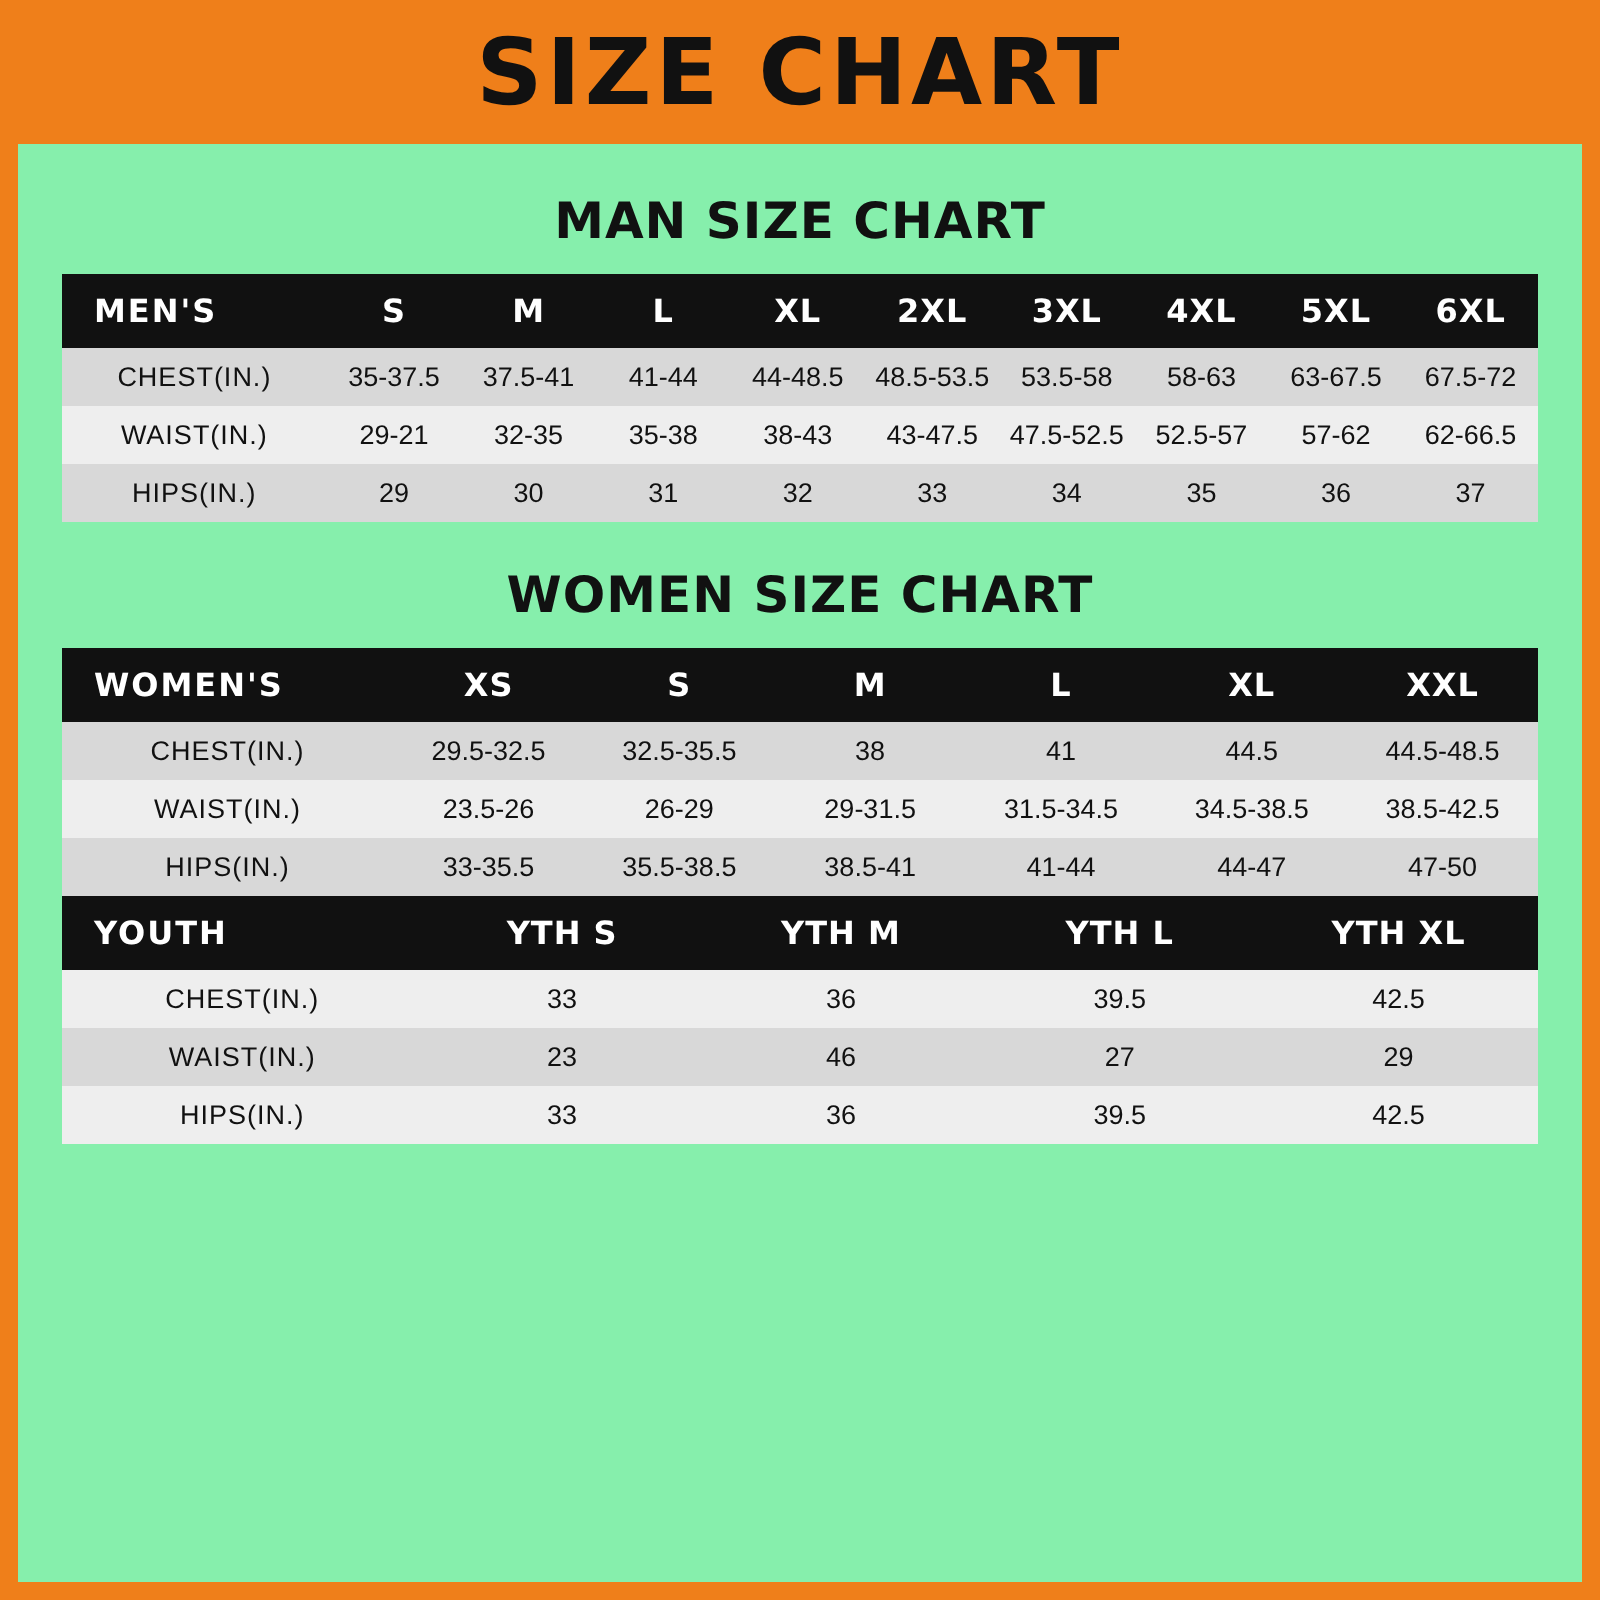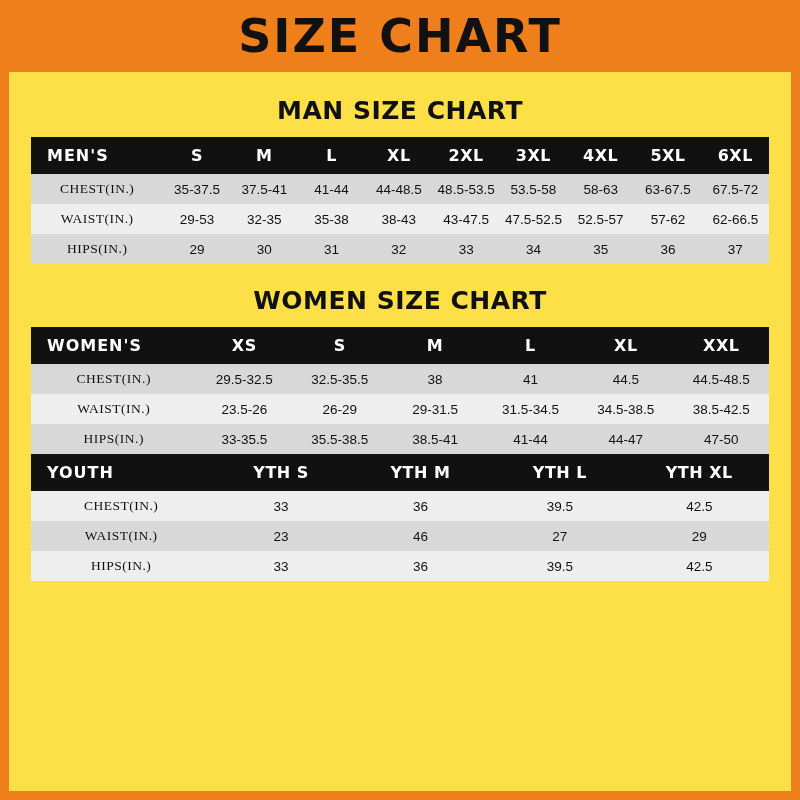--- a/index.html
+++ b/index.html
@@ -11,21 +11,21 @@
     height: 800px;
     background: #ffffff;
     font-family: "Liberation Sans", sans-serif;
     overflow: hidden;
   }
   .page {
     position: relative;
     width: 800px;
     height: 800px;
     box-sizing: border-box;
-    background: #fde047;
+    background: #86efac;
     border-left: 9px solid #ef7f1a;
     border-right: 9px solid #ef7f1a;
     border-bottom: 9px solid #ef7f1a;
   }
   .header-band {
     height: 72px;
     background: #ef7f1a;
     display: flex;
     align-items: center;
     justify-content: center;
@@ -81,21 +81,20 @@
     font-size: 13.5px;
     color: #111111;
     text-align: center;
     padding: 7px 2px;
   }
   table.size-table tbody td.rowlabel {
     text-align: center;
     font-size: 13.5px;
     letter-spacing: 0.5px;
     color: #111111;
-    font-family: Liberation Serif, serif;
   }
   table.size-table tbody tr.odd td { background: #d8d8d8; }
   table.size-table tbody tr.even td { background: #eeeeee; }
 
   
   .men-col-0 { width: 15.5%; }
   .women-col-0 { width: 20%; }
   .youth-col-0 { width: 22%; }
 
   .footer-note {
@@ -144,21 +143,21 @@
             <td>41-44</td>
             <td>44-48.5</td>
             <td>48.5-53.5</td>
             <td>53.5-58</td>
             <td>58-63</td>
             <td>63-67.5</td>
             <td>67.5-72</td>
           </tr>
           <tr class="even">
             <td class="rowlabel">WAIST(IN.)</td>
-            <td>29-53</td>
+            <td>29-21</td>
             <td>32-35</td>
             <td>35-38</td>
             <td>38-43</td>
             <td>43-47.5</td>
             <td>47.5-52.5</td>
             <td>52.5-57</td>
             <td>57-62</td>
             <td>62-66.5</td>
           </tr>
           <tr class="odd">

